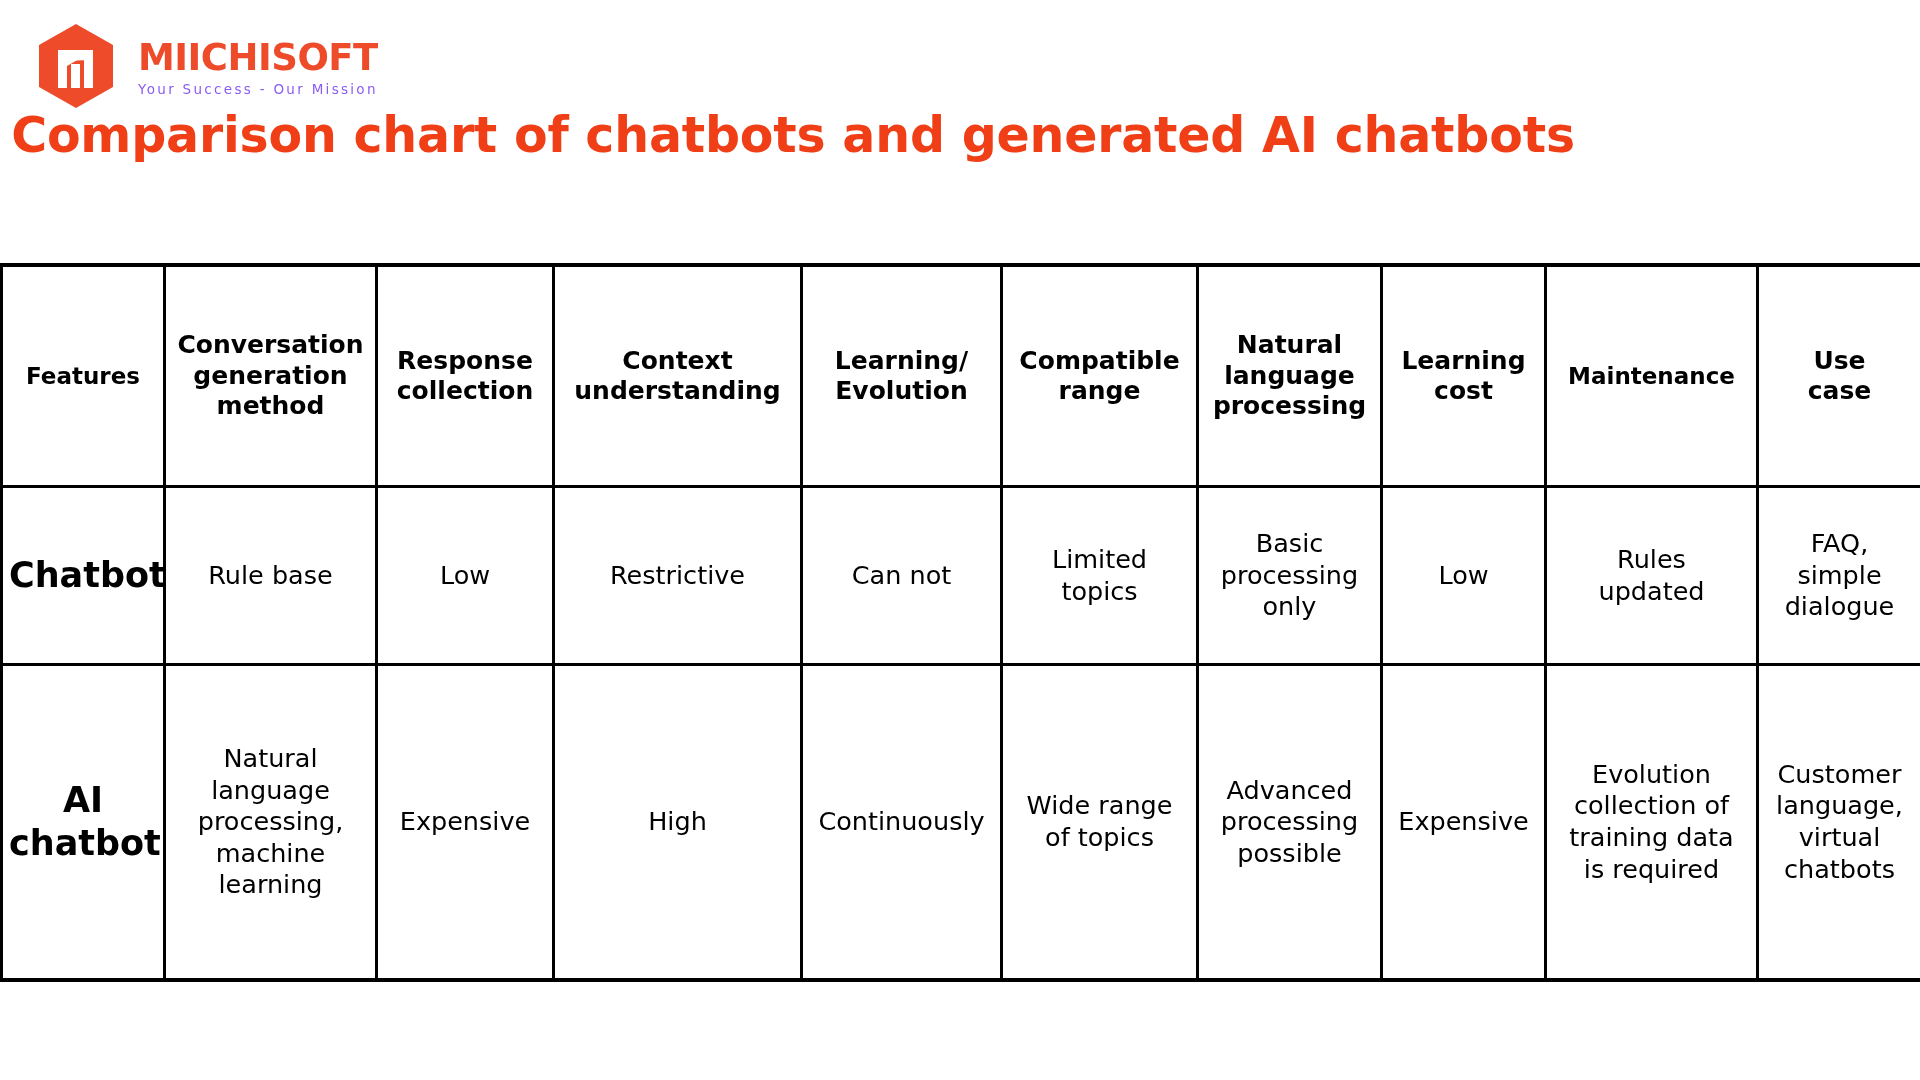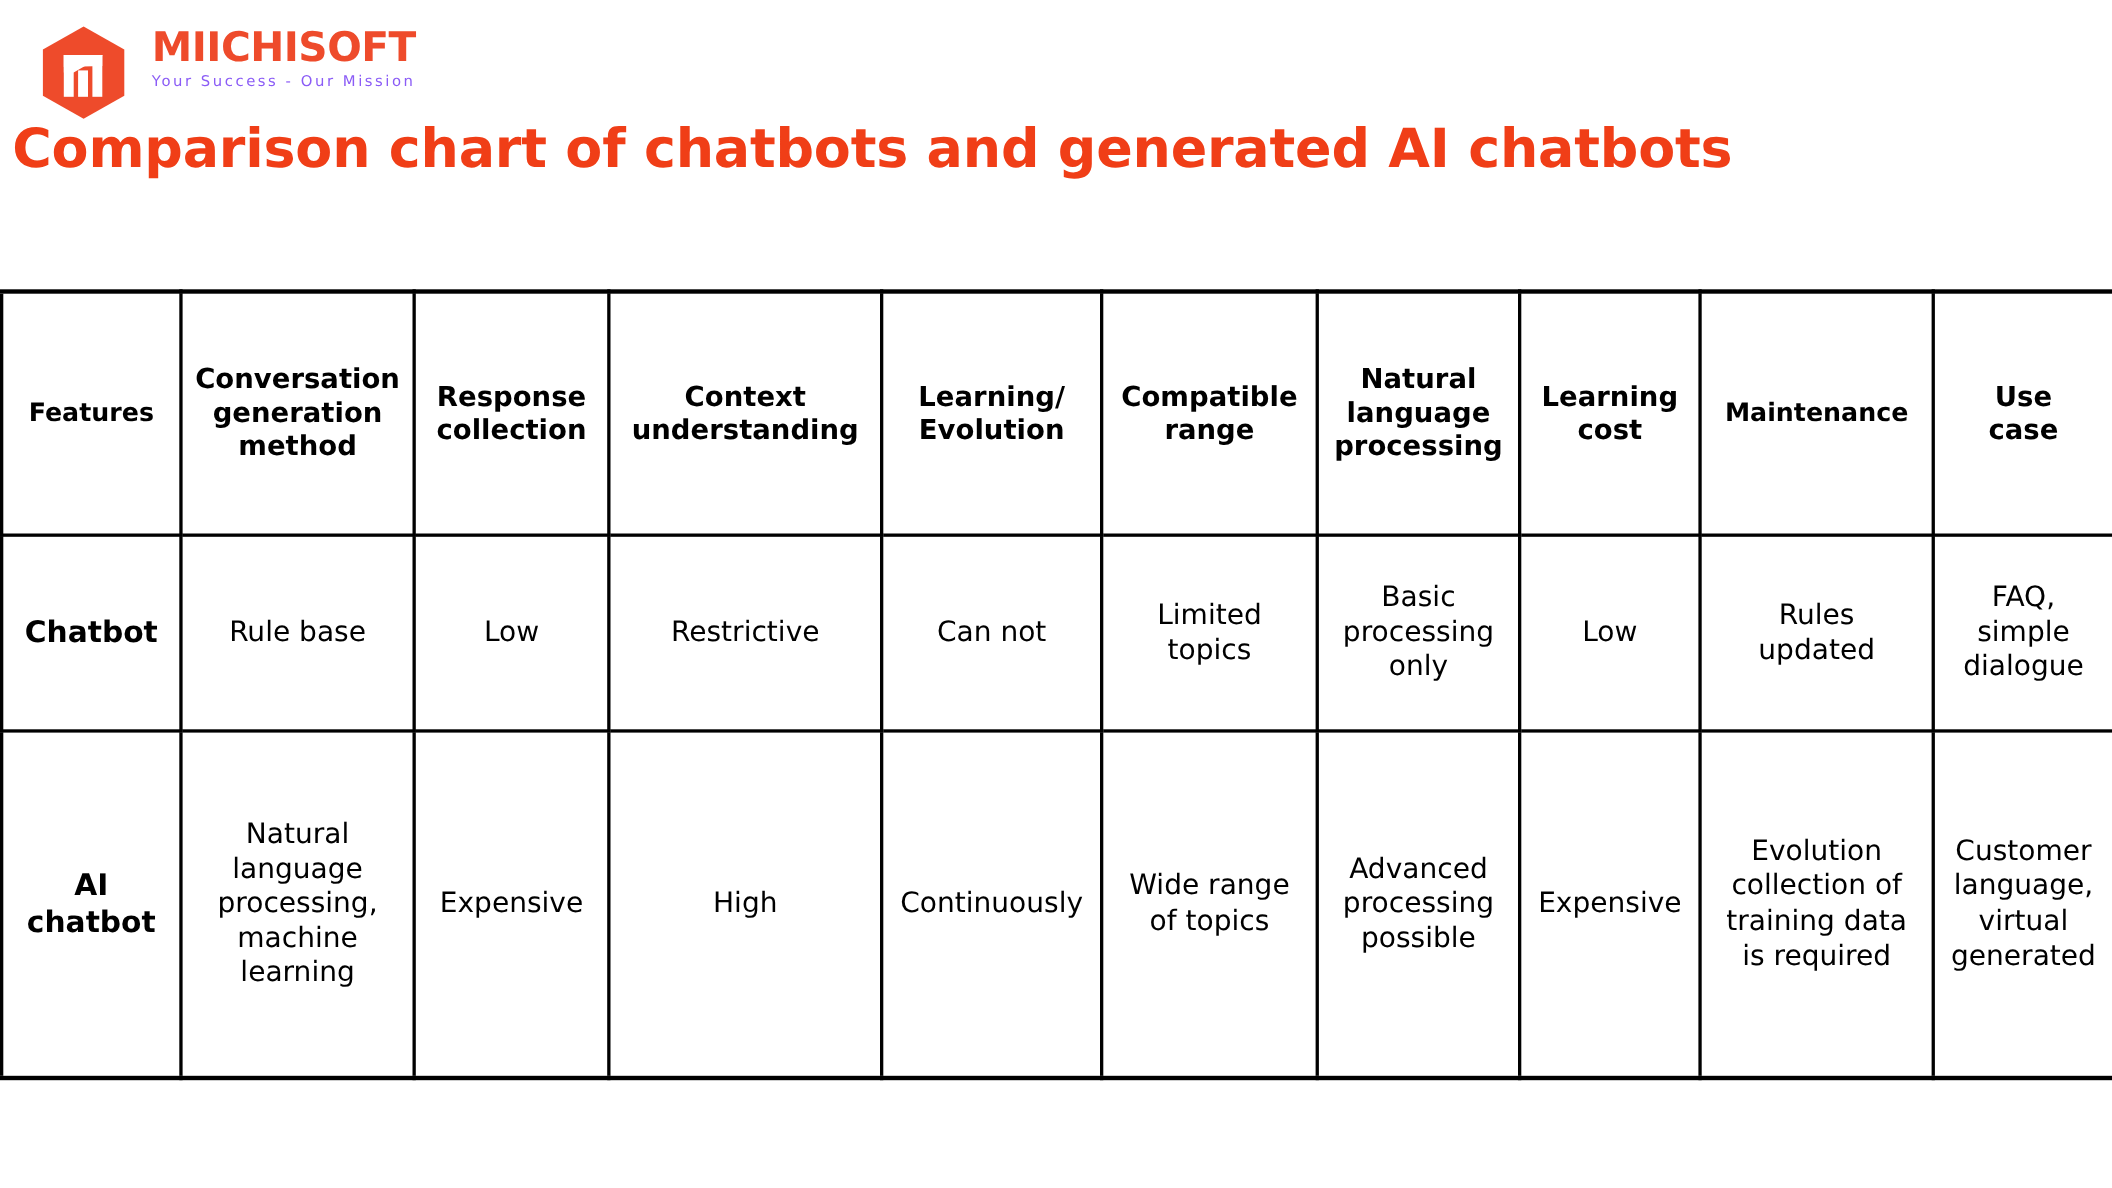--- a/index.html
+++ b/index.html
@@ -18,21 +18,21 @@
     height: 1080px;
     background: #ffffff;
   }
 
   
   .brand {
     position: absolute;
     left: 30px;
     top: 20px;
     display: flex;
-    align-items: flex-start;
+    align-items: center;
     gap: 16px;
   }
 
   .brand-mark {
     width: 92px;
     height: 92px;
     flex: 0 0 auto;
   }
 
   .brand-text {
@@ -117,21 +117,21 @@
   }
 
   table.cmp tr.body-row td {
     font-weight: normal;
     font-size: 25.5px;
     line-height: 1.24;
   }
 
   table.cmp tr.body-row td.rowlabel {
     font-weight: bold;
-    font-size: 27px;
+    font-size: 35px;
   }
 
   table.cmp tr.row-chatbot td { height: 163px; }
   table.cmp tr.row-aichatbot td { height: 300px; }
 
   
   col.col-0 { width: 163px; }
   col.col-1 { width: 212px; }
   col.col-2 { width: 177px; }
   col.col-3 { width: 248px; }
@@ -281,20 +281,20 @@
           <td>
               <div>Evolution</div>
               <div>collection of</div>
               <div>training data</div>
               <div>is required</div>
             </td>
           <td>
               <div>Customer</div>
               <div>language,</div>
               <div>virtual</div>
-              <div>generated</div>
+              <div>chatbots</div>
             </td>
         </tr>
       </tbody>
     </table>
   </div>
 
 </div>
 
 </body></html>

